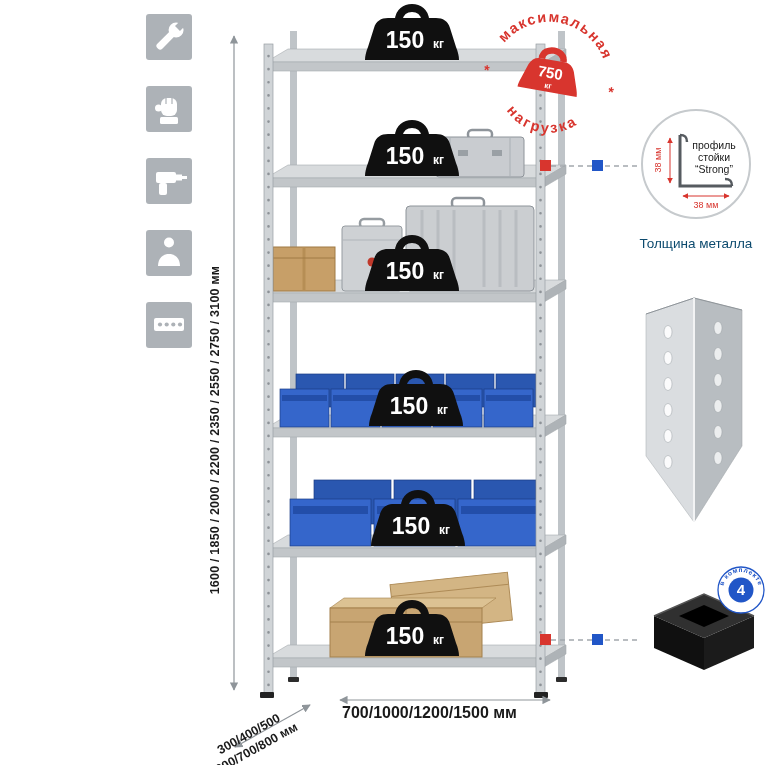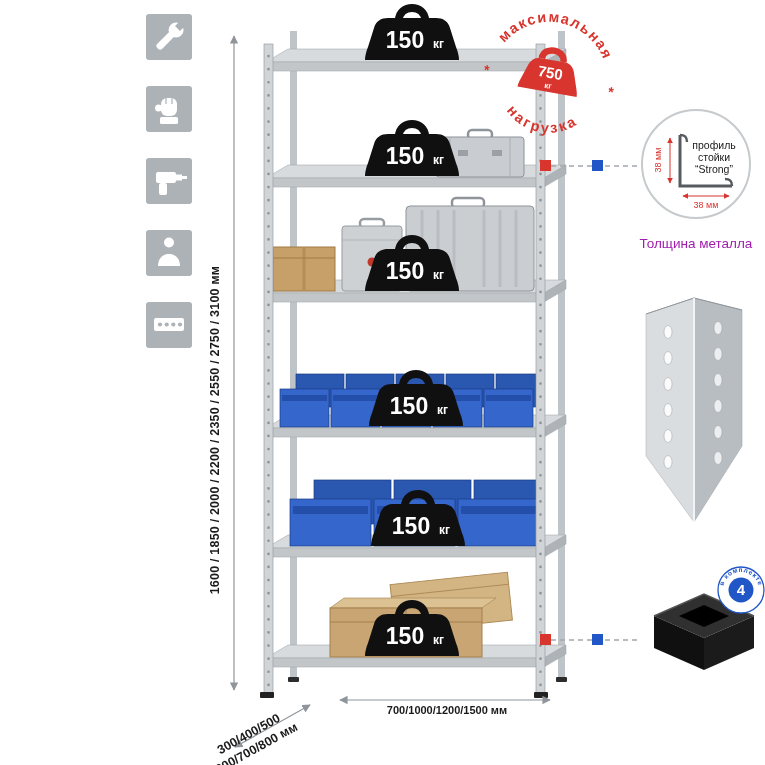--- a/index.html
+++ b/index.html
@@ -14,22 +14,22 @@
   .tilefill{fill:#adb2b7;}
   .white{fill:#ffffff;}
   .height-label{
     width:640px;left:-149px;top:421px;height:18px;line-height:18px;
     transform:rotate(-90deg);text-align:center;font-size:12.5px;font-weight:bold;letter-spacing:.2px;
   }
   .depth-label{
     left:134px;top:726px;width:150px;transform:rotate(-29deg);
     text-align:center;font-size:12.5px;font-weight:bold;line-height:1.25;
   }
-  .width-label{left:298px;top:704px;width:210px;text-align:center;font-size:11px;font-weight:bold;}
-  .caption{text-align:center;font-size:13.5px;line-height:1.32;color:#a21caf;}
+  .width-label{left:298px;top:704px;width:210px;font-size:16px;font-weight:bold;}
+  .caption{text-align:center;font-size:13.5px;line-height:1.32;color:#0c4a6e;}
   .cap-profile{left:586px;top:235px;width:132px;}
   .cap-foot{left:588px;top:704px;width:150px;}
   .stamp-svg{left:428px;top:0;transform:rotate(10deg);}
   svg{display:block;}
 </style>
 </head>
 <body>
 
 <div id="stage">
 

